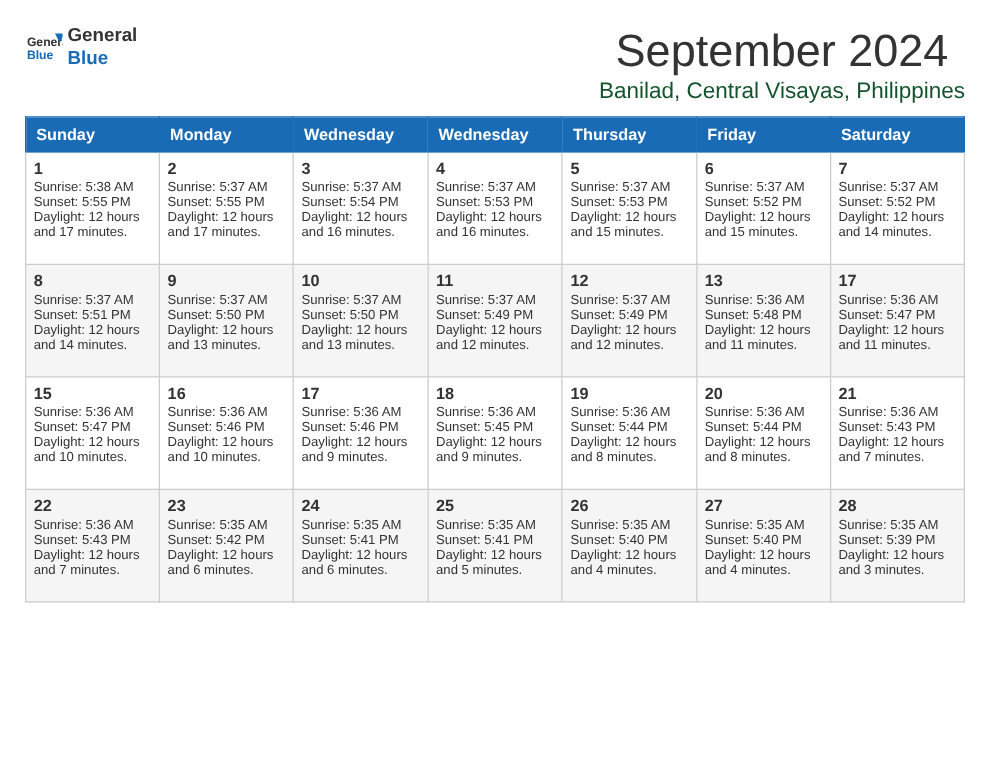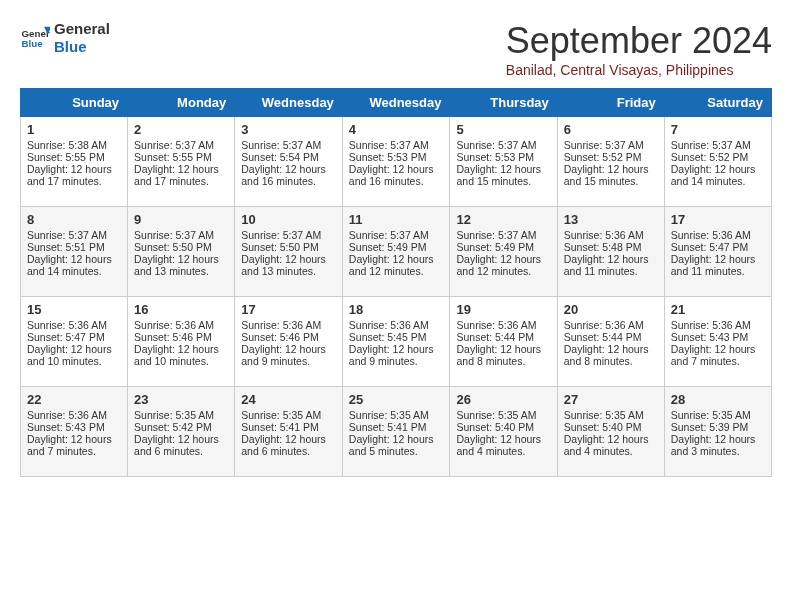--- a/index.html
+++ b/index.html
@@ -19,39 +19,39 @@
     .logo {
       display: flex;
       align-items: center;
       gap: 4px;
     }
     .logo-icon {
       width: 30px;
       height: 30px;
     }
     .title-block {
-      text-align: left;
+      text-align: center;
     }
     .month-title {
       font-size: 36px;
       font-weight: normal;
       color: #333;
     }
     .location {
-      font-size: 14px;
-      color: #7f1d1d;
+      font-size: 18px;
+      color: #14532d;
     }
     .calendar {
       width: 100%;
       border-collapse: collapse;
     }
     .calendar th {
       background-color: #1a6bb5;
       color: #fff;
-      text-align: right;
+      text-align: left;
       padding: 6px 8px;
       font-size: 13px;
       font-weight: bold;
       border: 1px solid #1a6bb5;
     }
     .calendar td {
       vertical-align: top;
       border: 1px solid #ccc;
       padding: 5px 6px;
       width: 108px;

